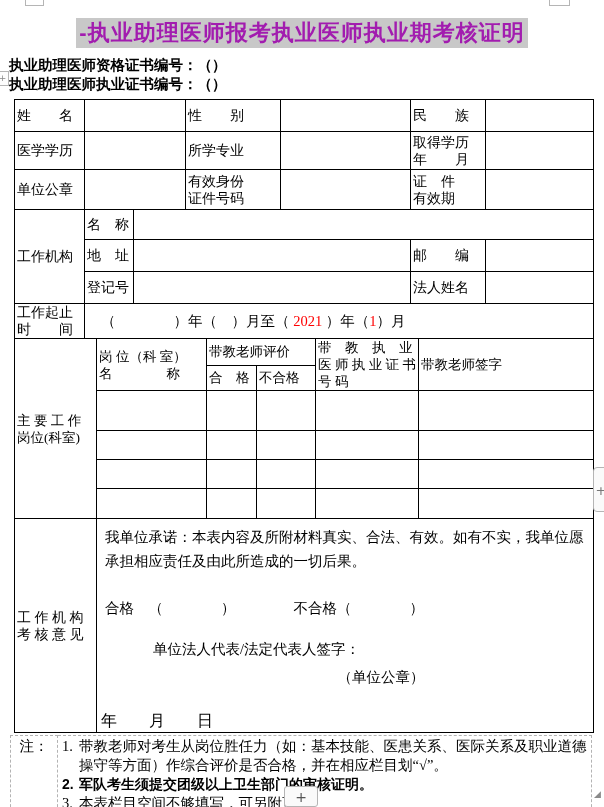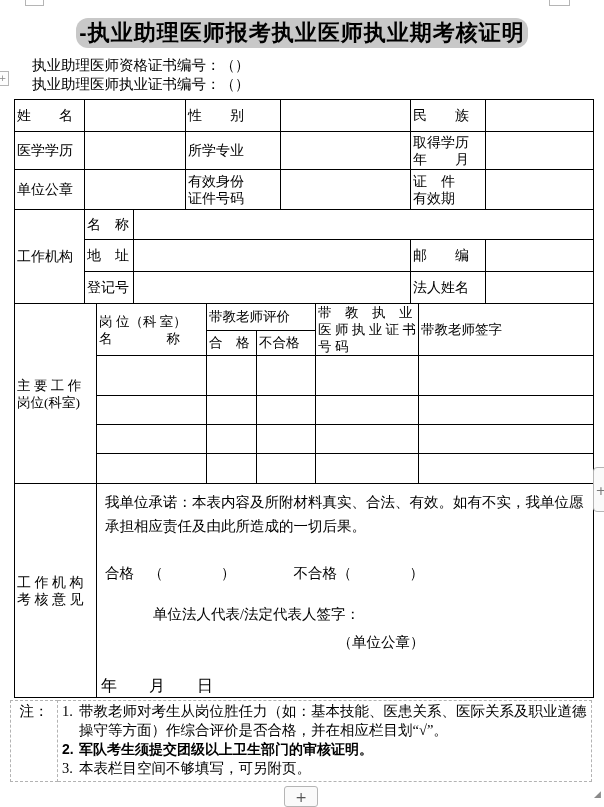--- a/index.html
+++ b/index.html
@@ -3,25 +3,25 @@
 <meta charset="utf-8">
 <style>
   html,body{margin:0;padding:0;}
   .page{
     position:relative;width:604px;height:807px;background:#ffffff;
     font-family:"Liberation Serif","DejaVu Serif",serif;color:#000;overflow:hidden;
   }
   
   .title-wrap{padding-top:18px;text-align:center;}
   .title{
-    display:inline-block;background:#c8c8c8;color:#000000;
+    display:inline-block;background:#c8c8c8;color:#a21caf;
     font-family:"Liberation Sans","DejaVu Sans",sans-serif;
-    font-weight:700;font-size:22px;line-height:30px;letter-spacing:1px;padding:0 3px;border-radius:12px;
+    font-weight:700;font-size:22px;line-height:30px;letter-spacing:1px;padding:0 3px;
   }
-  .cert-lines{margin:8px 0 5px 32px;font-size:14.5px;line-height:19px;}
+  .cert-lines{margin:8px 0 5px 9px;font-size:14.5px;line-height:19px;font-weight:bold;}
   
   table{border-collapse:collapse;table-layout:fixed;margin-left:14px;width:579px;}
   table + table{margin-top:-1px;}
   td{border:1px solid #000;font-size:14px;padding:0 4px;overflow:hidden;vertical-align:middle;}
   td.lbl{text-align:left;white-space:pre-line;line-height:17px;padding:0 2px;}
   td.val{}
   .secA td{height:31px;}
   .secA tr.r2 td{height:37px;}
   .secA tr.r3 td{height:39px;}
   .secB td{height:29px;}
@@ -148,20 +148,35 @@
     </tr>
     <tr class="r3">
       <td class="lbl">登记号</td>
       <td class="val"></td>
       <td class="lbl">法人姓名</td>
       <td class="val"></td>
     </tr>
   </tbody>
     </table>
 
+  <table class="secC">
+    <colgroup>
+        <col style="width:70px">
+        <col style="width:509px">
+      </colgroup>
+    <tbody>
+        <tr>
+      <td class="lbl">工作起止
+时　　间</td>
+      <td class="period-cell">
+        <span>（　　　　）年（　）月至（ </span><span class="red">2021</span><span> ）年（</span><span class="red">1</span><span>）月</span>
+      </td>
+    </tr>
+  </tbody>
+    </table>
 
   <table class="secD">
     <colgroup>
         <col style="width:82px">
         <col style="width:110px">
         <col style="width:50px">
         <col style="width:59px">
         <col style="width:103px">
         <col style="width:175px">
       </colgroup>

